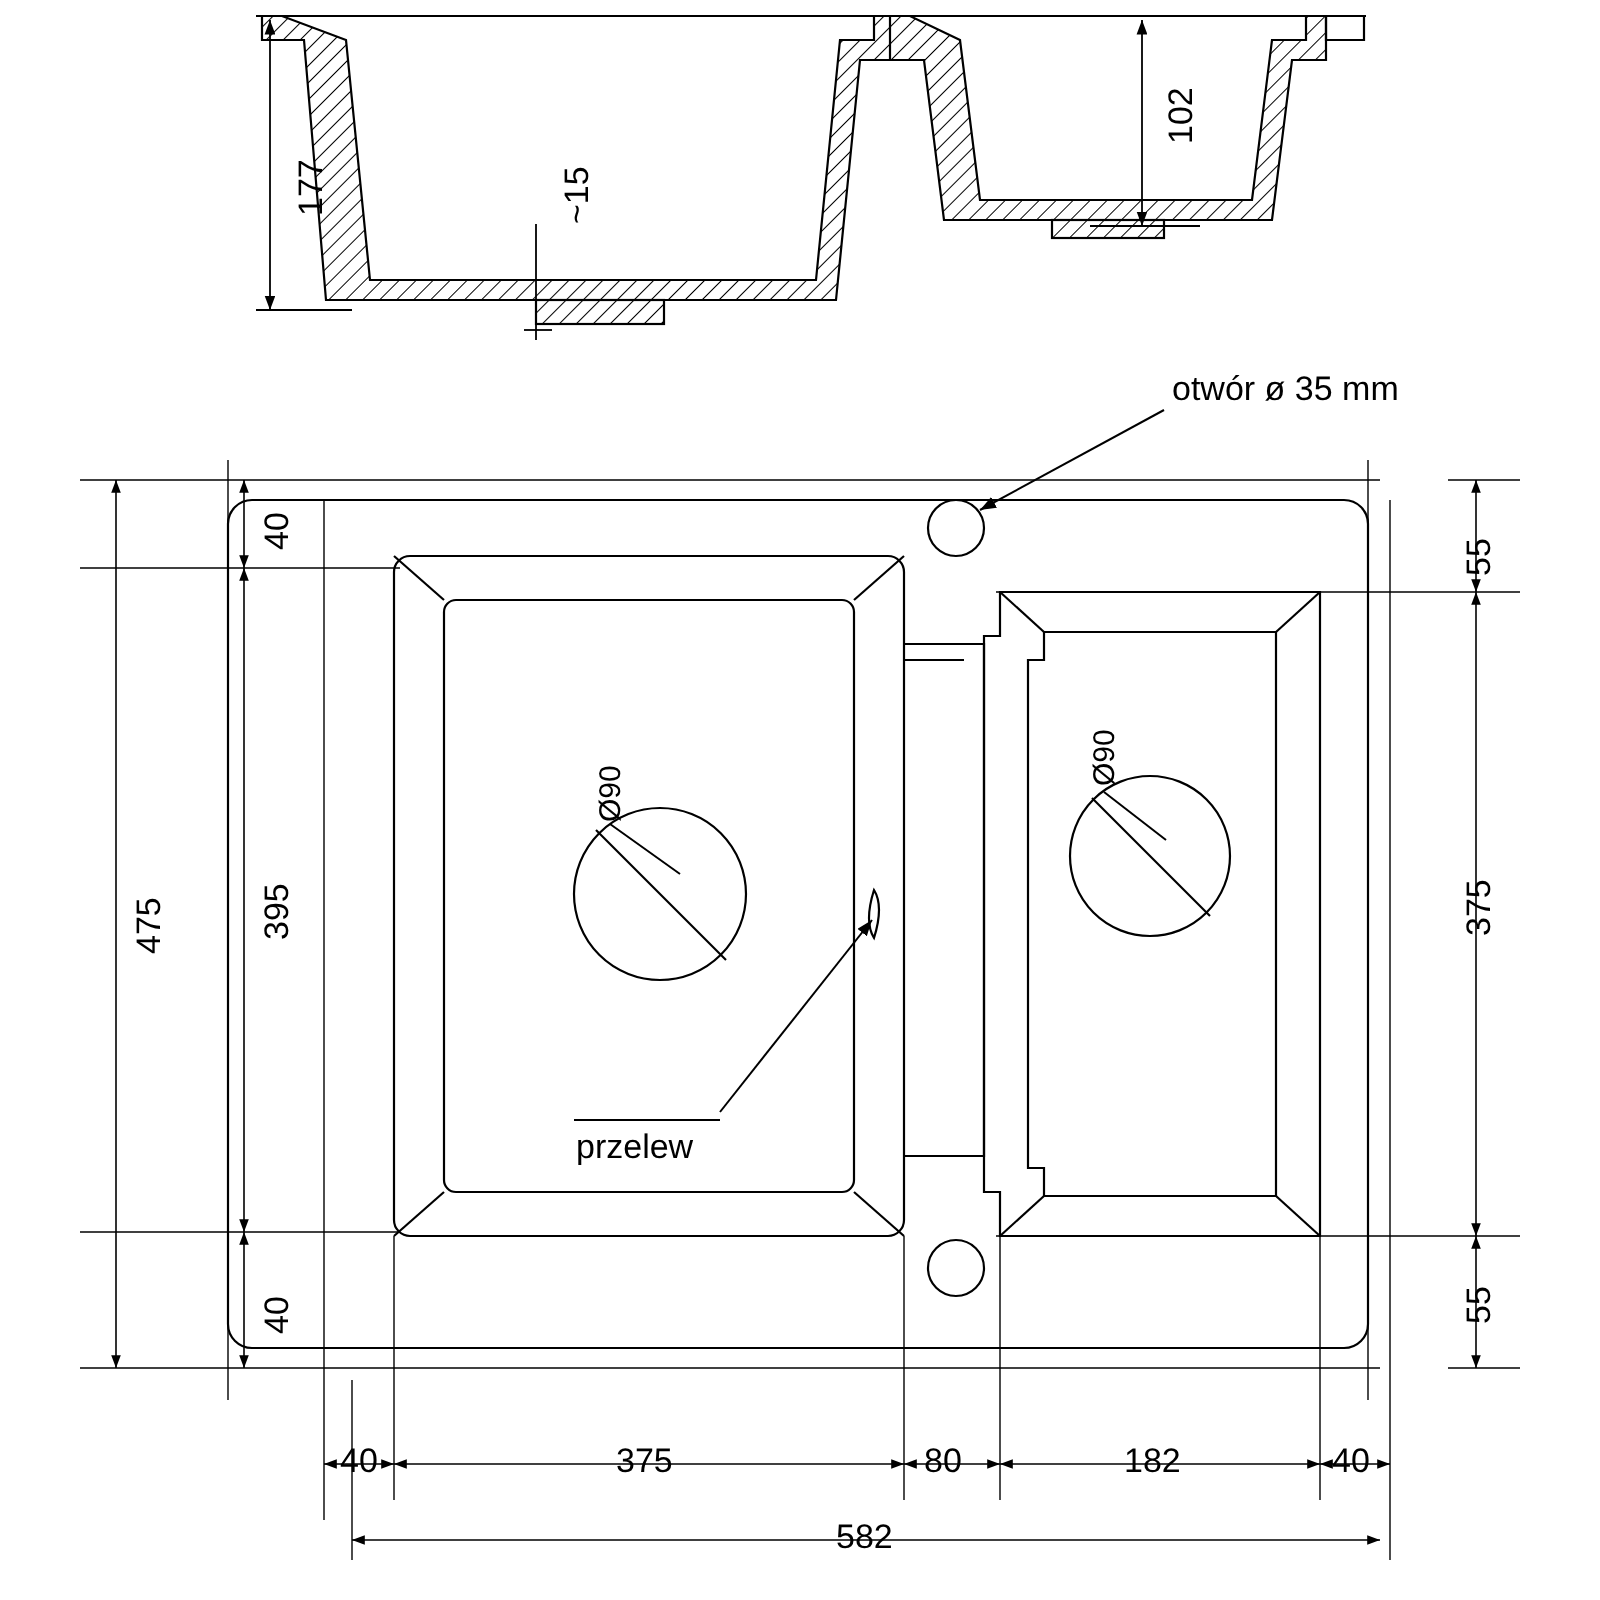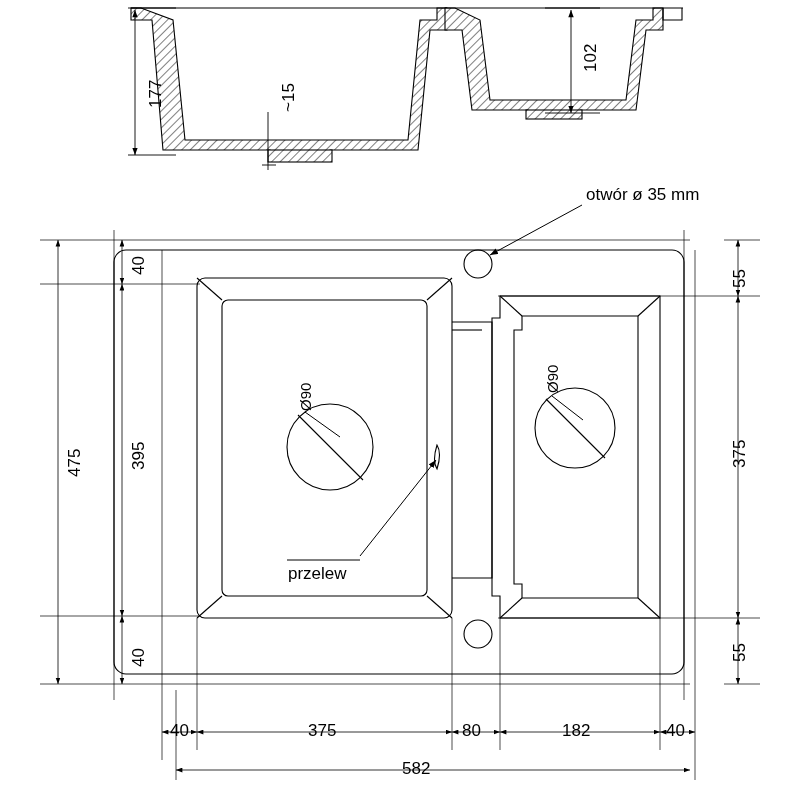--- a/index.html
+++ b/index.html
@@ -206,15 +206,15 @@
   <div class="lbl s17" style="left:170px; top:722px;">40</div>
 
   <div class="lbl s17" style="left:308px; top:722px;">375</div>
 
   <div class="lbl s17" style="left:462px; top:722px;">80</div>
 
   <div class="lbl s17" style="left:562px; top:722px;text-align:center;">182</div>
 
   <div class="lbl s17" style="left:666px; top:722px;">40</div>
 
-  <div class="lbl s17" style="left:402px; top:760px;">582</div>
+  <div class="lbl s17" style="left:418px; top:760px;">582</div>
 
 </div>
 
 </body></html>

